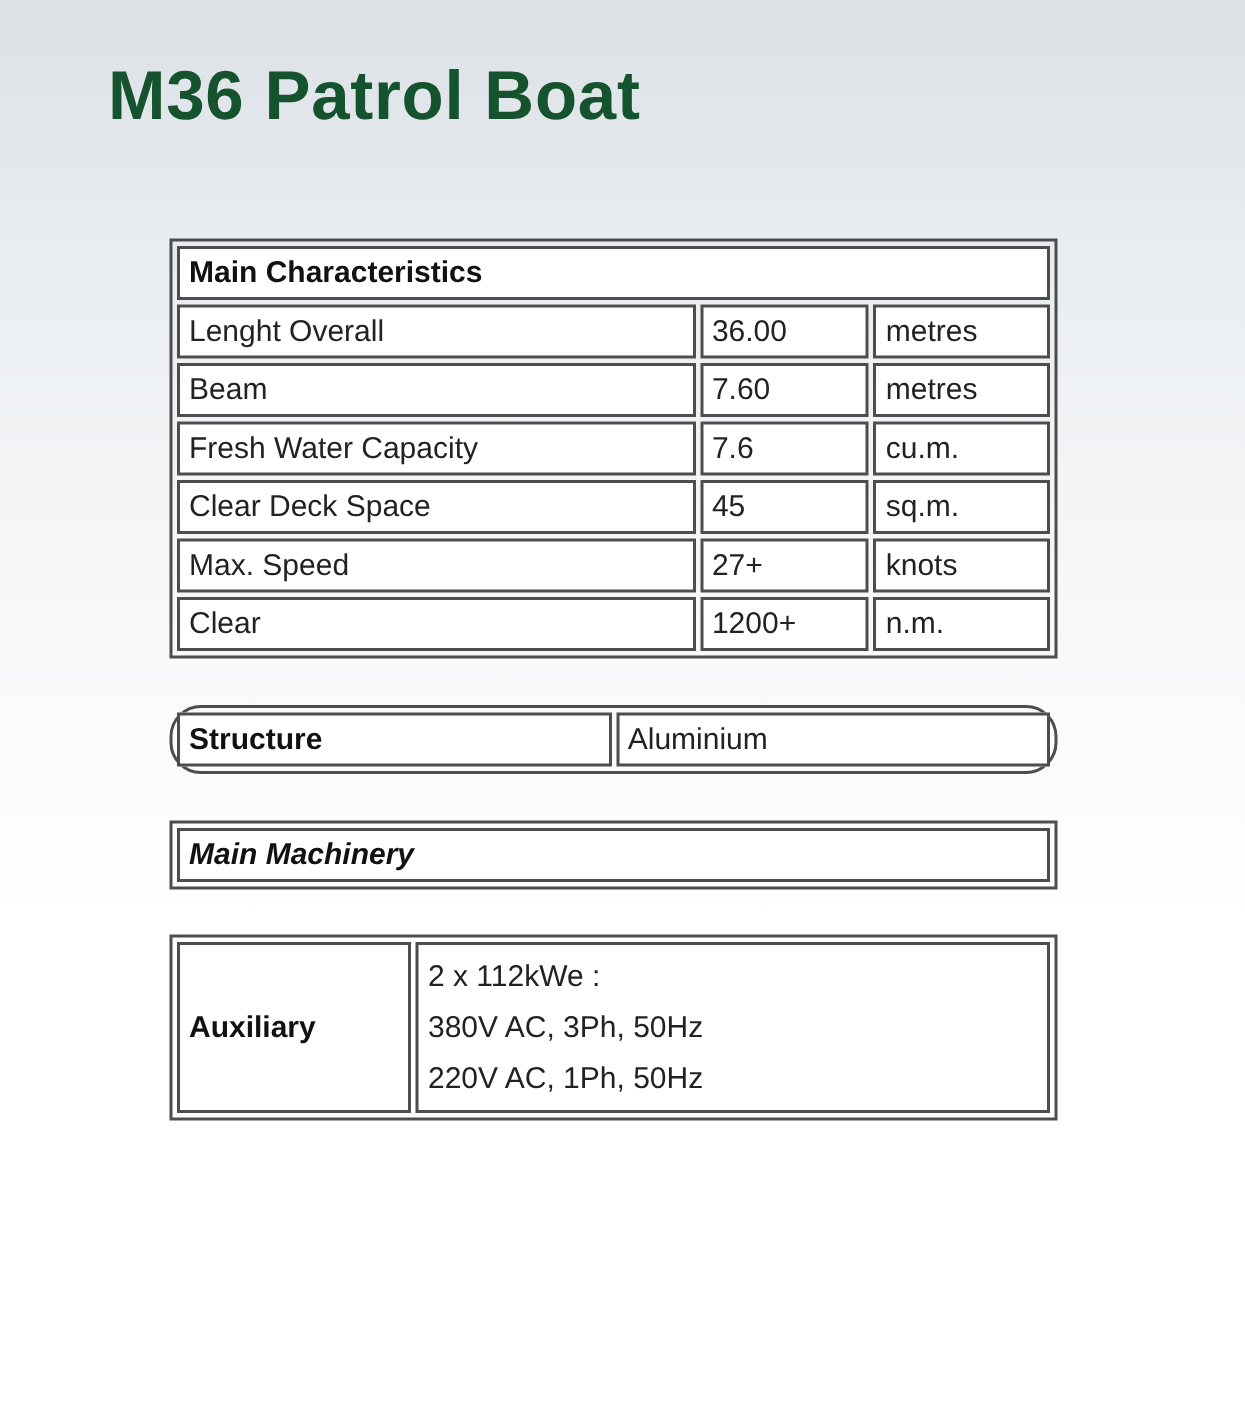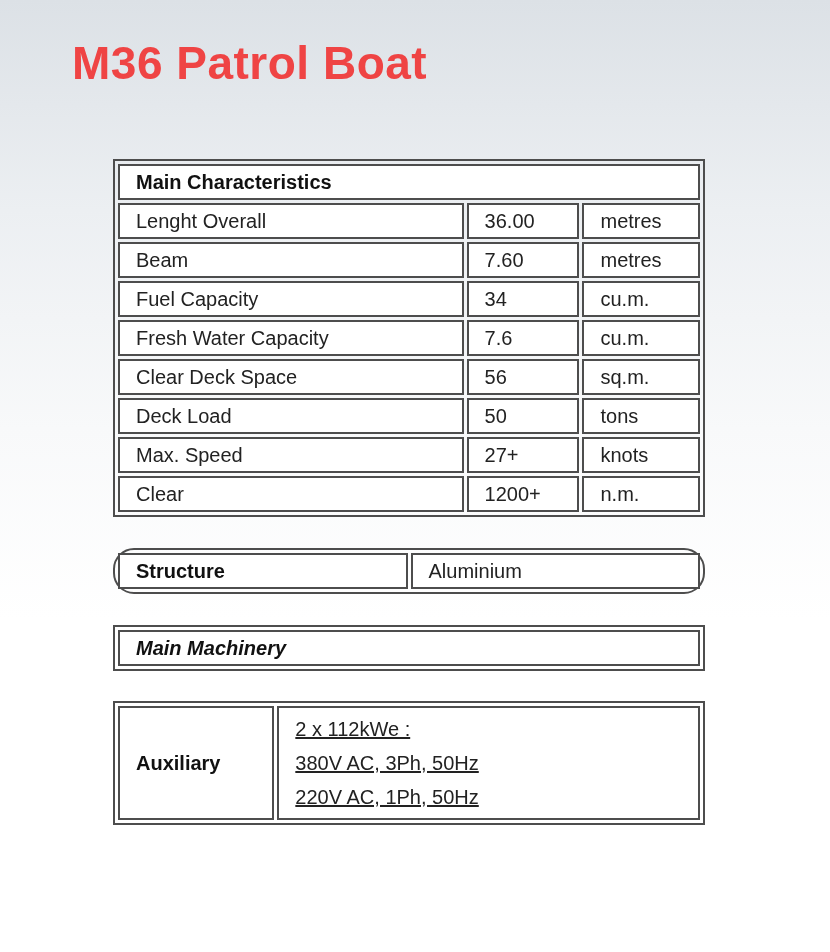--- a/index.html
+++ b/index.html
@@ -11,48 +11,48 @@
     background: linear-gradient(to bottom, #dce1e6 0%, #eceff2 22%, #f8f9fa 45%, #ffffff 65%);
     font-family: "Liberation Sans", "DejaVu Sans", sans-serif;
     color: #222222;
   }
   .page-title {
     margin: 0;
     padding: 38px 0 0 72px;
     font-size: 46px;
     line-height: 1.1;
     font-weight: bold;
-    color: #ef4444;
+    color: #14532d;
     letter-spacing: 0.5px;
   }
   table.spec {
     margin-left: 113px;
     width: 592px;
     border-collapse: separate;
     border-spacing: 3px;
     border: 2px solid #4d4d4d;
     table-layout: fixed;
   }
   table.spec td {
     border: 2px solid #4d4d4d;
     background: #ffffff;
     font-size: 20px;
     line-height: 24px;
-    padding: 4px 5px 4px 16px;
+    padding: 4px 5px 4px 6px;
     vertical-align: middle;
     overflow: hidden;
     white-space: nowrap;
   }
   table.spec td.hdr { font-weight: bold; color: #111111; }
   #main-characteristics { margin-top: 70px; }
   #structure-table     { margin-top: 31px; border-radius: 21px; }
   #main-machinery      { margin-top: 31px; font-style: italic; }
   #auxiliary-table     { margin-top: 30px; }
   #auxiliary-table td  { white-space: normal; }
-  .aux-line { line-height: 34px; white-space: nowrap; text-decoration: underline; }
+  .aux-line { line-height: 34px; white-space: nowrap; }
 </style>
 </head>
 <body>
 
 <h1 class="page-title">M36 Patrol Boat</h1>
 
 <table class="spec" id="main-characteristics">
   <colgroup>
       <col style="width:60%">
       <col style="width:19.6%">
@@ -66,38 +66,28 @@
       <td>Lenght Overall</td>
       <td>36.00</td>
       <td>metres</td>
     </tr>
     <tr>
       <td>Beam</td>
       <td>7.60</td>
       <td>metres</td>
     </tr>
     <tr>
-      <td>Fuel Capacity</td>
-      <td>34</td>
-      <td>cu.m.</td>
-    </tr>
-    <tr>
       <td>Fresh Water Capacity</td>
       <td>7.6</td>
       <td>cu.m.</td>
     </tr>
     <tr>
       <td>Clear Deck Space</td>
-      <td>56</td>
+      <td>45</td>
       <td>sq.m.</td>
-    </tr>
-    <tr>
-      <td>Deck Load</td>
-      <td>50</td>
-      <td>tons</td>
     </tr>
     <tr>
       <td>Max. Speed</td>
       <td>27+</td>
       <td>knots</td>
     </tr>
     <tr>
       <td>Clear</td>
       <td>1200+</td>
       <td>n.m.</td>

